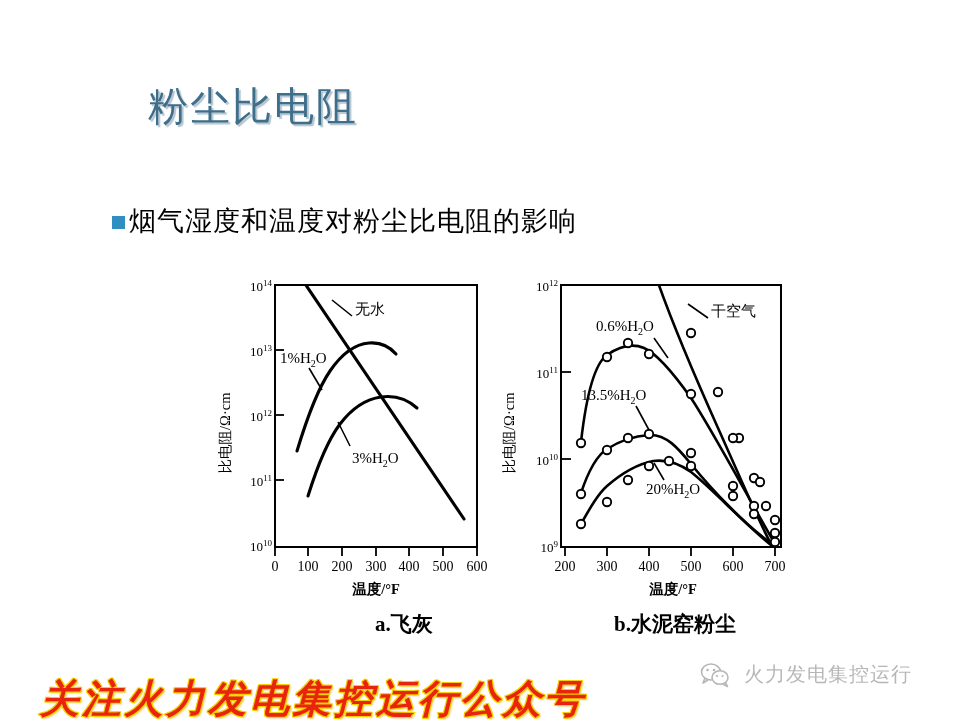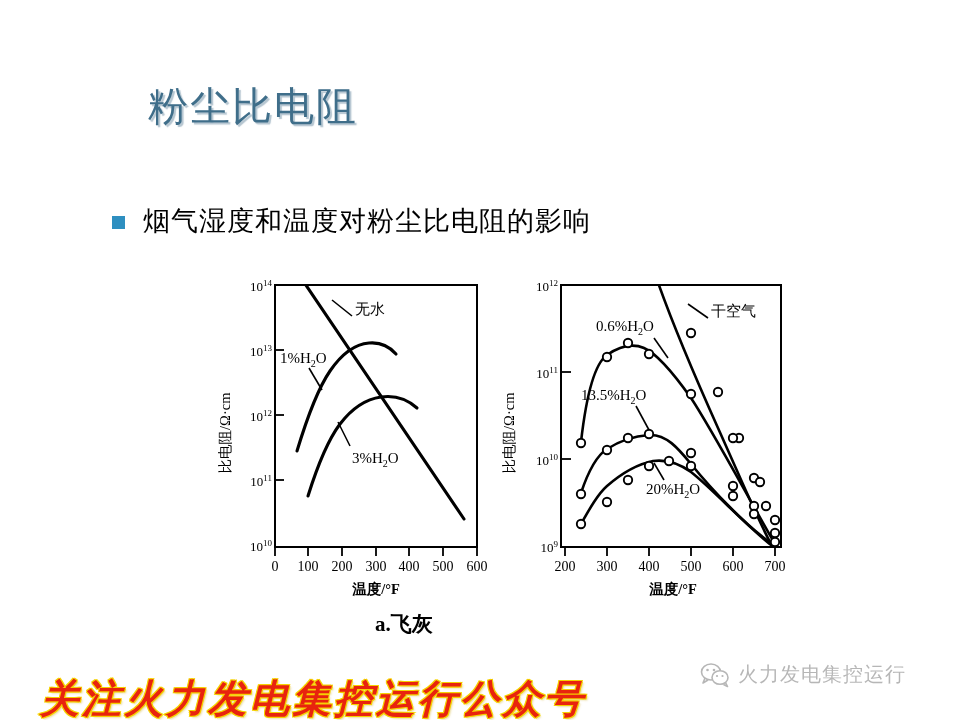--- a/index.html
+++ b/index.html
@@ -30,21 +30,21 @@
     margin-left: 36px;
   }
 
   
   #bullet-row {
     position: absolute;
     left: 112px;
     top: 203px;
     display: flex;
     align-items: center;
-    gap: 18px;
+    gap: 4px;
     white-space: nowrap;
   }
   #bullet-marker {
     width: 13px;
     height: 13px;
     background: #2e8fc0;
     flex: 0 0 auto;
     position: relative;
     top: 1px;
   }
@@ -107,21 +107,21 @@
        2px  2px 2px rgba(200,160,0,0.35);
   }
 
   
   #watermark {
     position: absolute;
     left: 700px;
     top: 661px;
     display: flex;
     align-items: center;
-    gap: 8px;
+    gap: 14px;
     opacity: 0.62;
     white-space: nowrap;
   }
   #watermark-label {
     font-family: "Liberation Sans", "DejaVu Sans", sans-serif;
     font-size: 20px;
     color: #8b8b8b;
     letter-spacing: 1px;
   }
 </style>
@@ -312,20 +312,21 @@
       <g font-family="Liberation Serif, serif" font-size="15" fill="#000">
         <text x="215" y="58">干空气</text>
         <text x="100" y="73">0.6%H<tspan font-size="10" dy="4">2</tspan><tspan font-size="15" dy="-4">O</tspan></text>
         <text x="85" y="142">13.5%H<tspan font-size="10" dy="4">2</tspan><tspan font-size="15" dy="-4">O</tspan></text>
         <text x="150" y="236">20%H<tspan font-size="10" dy="4">2</tspan><tspan font-size="15" dy="-4">O</tspan></text>
       </g>
     </svg>
   </div>
 
   <div id="caption-a" class="cap">a.飞灰</div>
+  <div id="caption-b" class="cap">b.水泥窑粉尘</div>
 </div>
 
 <div id="banner-text">关注火力发电集控运行公众号</div>
 
 <div id="watermark">
   <svg width="30" height="26" viewBox="0 0 30 26">
     <ellipse cx="11" cy="10" rx="9.5" ry="8" fill="none" stroke="#8b8b8b" stroke-width="1.6"></ellipse>
     <path d="M5,16 L3,21 L8,18" fill="none" stroke="#8b8b8b" stroke-width="1.6" stroke-linejoin="round"></path>
     <circle cx="7.5" cy="8" r="1.3" fill="#8b8b8b"></circle>
     <circle cx="14" cy="8" r="1.3" fill="#8b8b8b"></circle>

